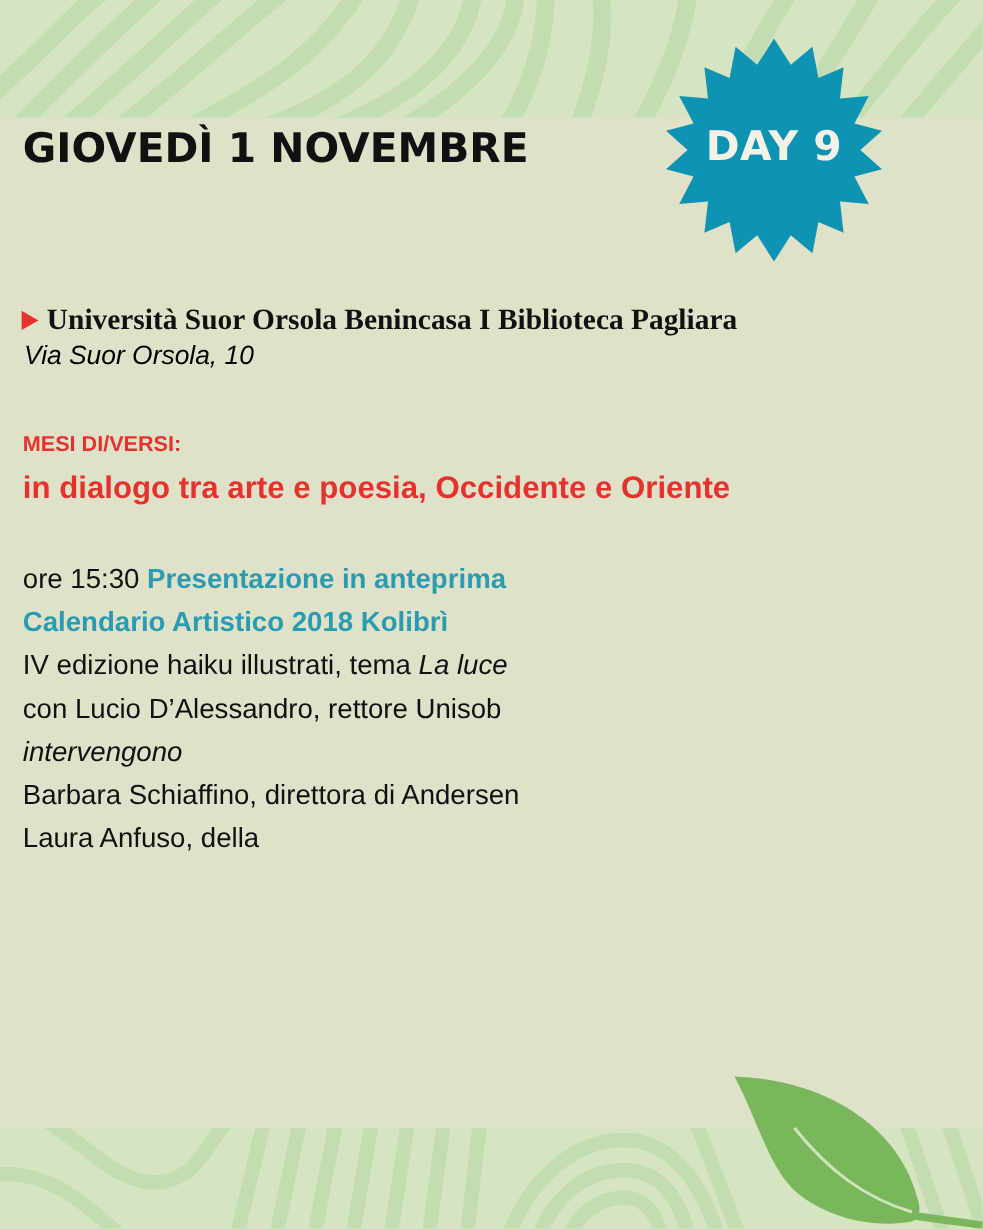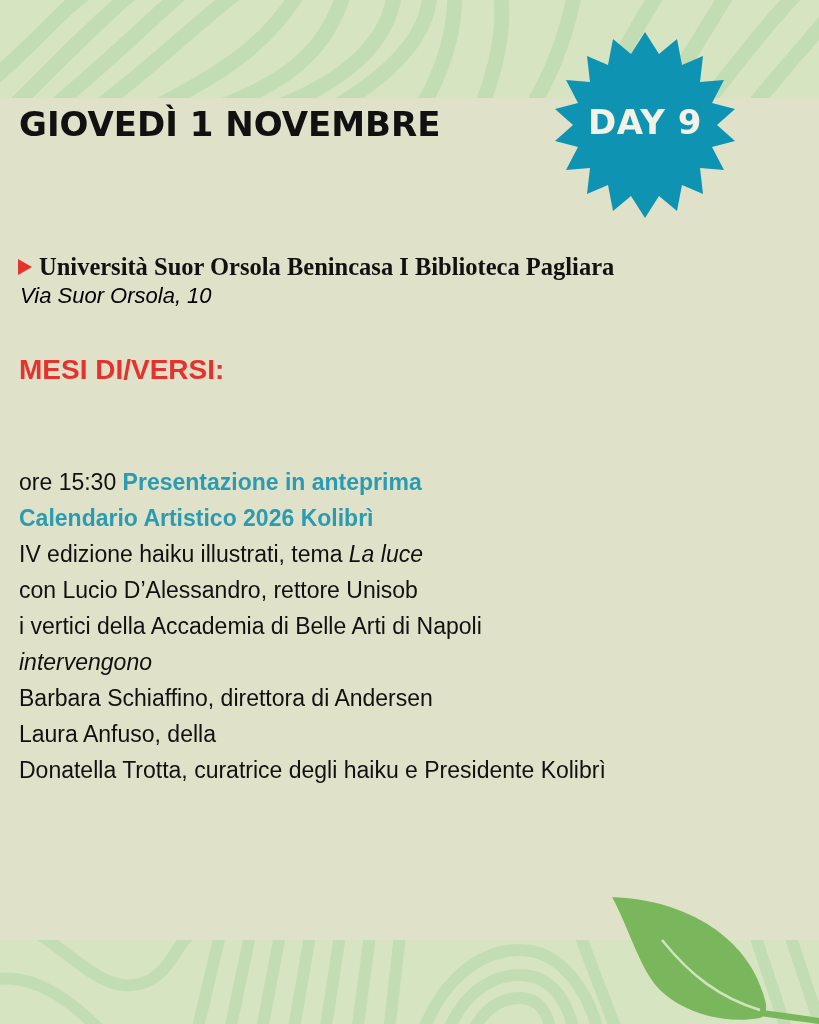--- a/index.html
+++ b/index.html
@@ -38,21 +38,21 @@
     border-top: 8px solid transparent; border-bottom: 8px solid transparent;
     border-left: 14px solid #e5322d; margin-right: 7px;
   }
   .venue-address {
     font-family: "Liberation Sans", sans-serif; font-style: italic; font-size: 22px;
     color: #000000; margin-top: 2px; margin-left: 2px;
   }
 
   .subtitle { position: absolute; left: 19px; top: 352px; color: #e5322d;
     font-family: "Liberation Sans", sans-serif; font-weight: 700; }
-  .subtitle .l1 { font-size: 28px; line-height: 36px; }
+  .subtitle .l1 { font-size: 18px; line-height: 36px; }
   .subtitle .l2 { font-size: 26px; line-height: 36px; white-space: nowrap; }
 
   .program { position: absolute; left: 19px; top: 464px;
     font-family: "Liberation Sans", sans-serif; font-size: 23px; line-height: 36px; color: #111; }
   .program .row { white-space: nowrap; }
   .teal { color: #2a9bb0; font-weight: 700; }
   .b { font-weight: 400; }
   .i { font-style: italic; }
 
   .leaf { position: absolute; left: 600px; top: 890px; }
@@ -95,46 +95,41 @@
 <div class="venue">
   <div class="venue-line">
     <span class="play-icon"></span>
     <span>Università Suor Orsola Benincasa I Biblioteca Pagliara</span>
   </div>
   <div class="venue-address">Via Suor Orsola, 10</div>
 </div>
 
 <div class="subtitle">
   <div class="l1">MESI DI/VERSI:</div>
+  <div class="l2">in dialogo tra arte e poesia, Occidente e Oriente</div>
 </div>
 
 <div class="program">
   <div class="row">
     <span class="b">ore 15:30</span>
     <span class="teal">Presentazione in anteprima</span>
   </div>
-  <div class="row teal">Calendario Artistico 2026 Kolibrì</div>
+  <div class="row teal">Calendario Artistico 2018 Kolibrì</div>
   <div class="row">
     <span>IV edizione haiku illustrati, tema </span><span class="i">La luce</span>
   </div>
   <div class="row">
     <span>con </span><span class="b">Lucio D’Alessandro,</span><span> rettore Unisob</span>
-  </div>
-  <div class="row">
-    <span>i vertici della </span><span class="b">Accademia di Belle Arti di Napoli</span>
   </div>
   <div class="row i">intervengono</div>
   <div class="row">
     <span class="b">Barbara Schiaffino,</span><span> direttora di Andersen</span>
   </div>
   <div class="row">
     <span class="b">Laura Anfuso,</span><span> della</span>
-  </div>
-  <div class="row">
-    <span class="b">Donatella Trotta,</span><span> curatrice degli haiku e Presidente Kolibrì</span>
   </div>
 </div>
 
 <div class="band band-bottom">
   <svg width="819" height="84" viewBox="0 0 819 84">
     <g fill="none" stroke="#c2ddb3" stroke-width="12">
       <path d="M-10 40 C 40 30, 80 70, 110 100"></path>
       <path d="M40 -5 C 80 20, 110 60, 150 40 C 170 30, 180 0, 190 -5"></path>
       <path d="M220 -5 L 195 100"></path>
       <path d="M250 -5 L 228 100"></path>

